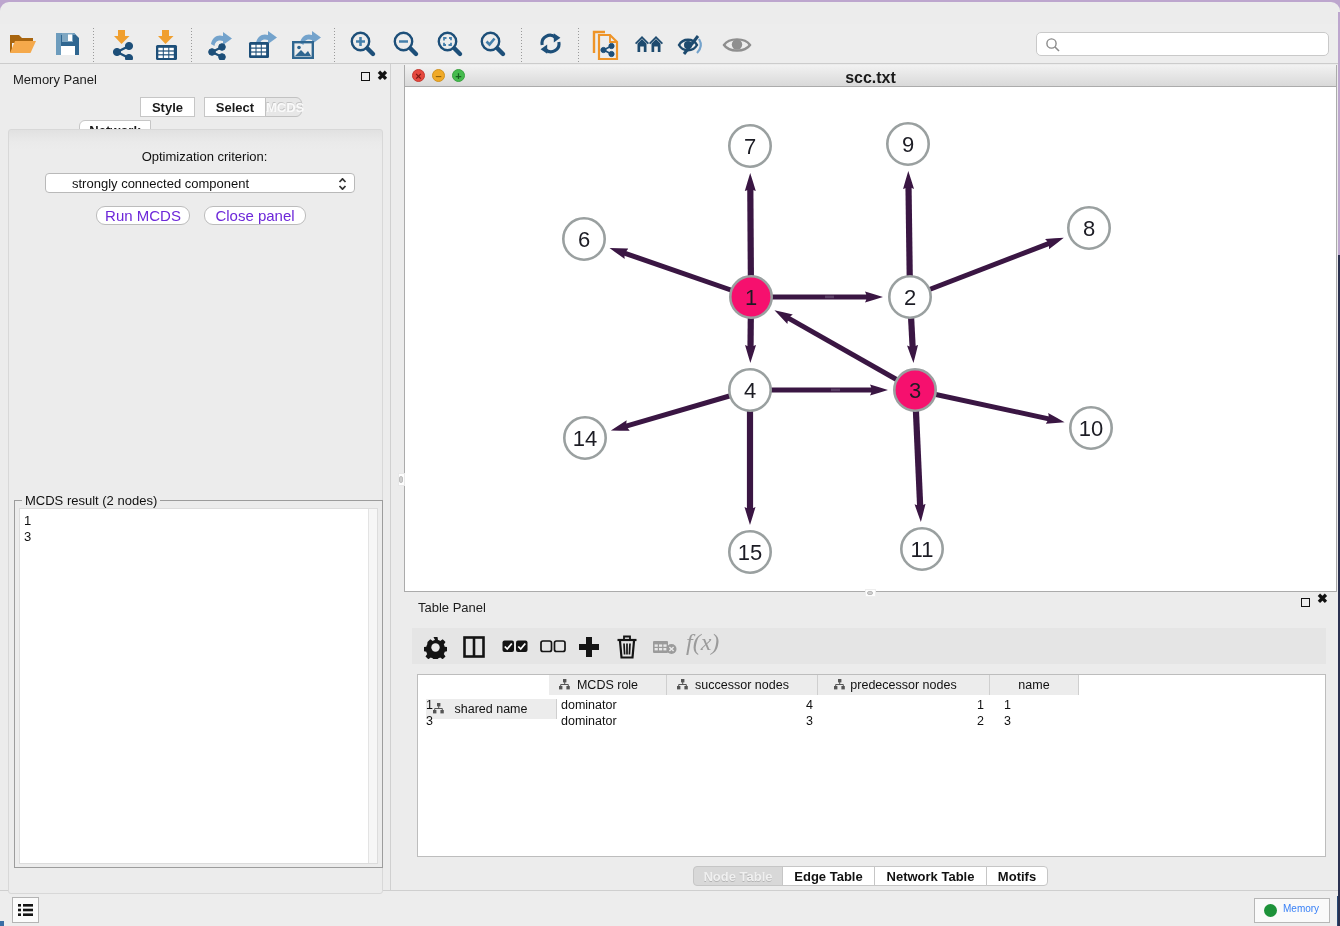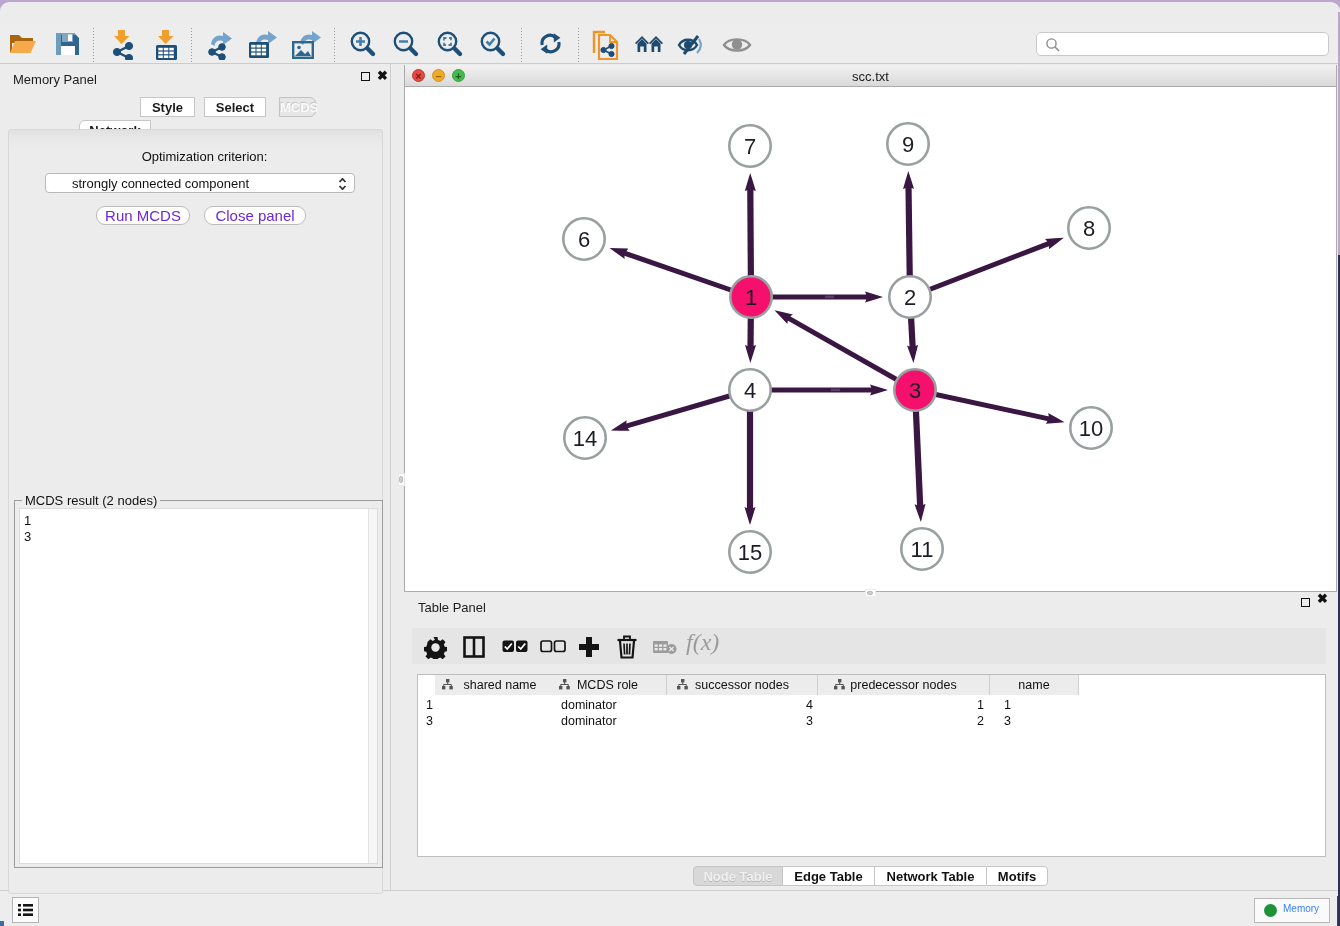--- a/index.html
+++ b/index.html
@@ -35,21 +35,21 @@
 
 #mcdsgroup { position:absolute; left:14px; top:436px; width:369px; height:368px; border:1px solid #9c9c9c; }
 #mcds-label { position:absolute; left:7px; top:-8px; background:#ececec; padding:0 3px; font-size:13px; color:#111; }
 #mcds-text { position:absolute; left:4px; top:7px; right:4px; bottom:3px; background:#fff; border:1px solid #dcdcdc; font-size:13px; color:#111; line-height:16px; padding:4px 0 0 4px; }
 #mcds-scroll { position:absolute; right:0; top:0; bottom:0; width:9px; background:#f6f6f6; border-left:1px solid #e3e3e3; }
 
 
 #netwin { position:absolute; left:404px; top:63px; width:933px; height:527px; background:#fff; border:1px solid #ababab; border-top:none; overflow:hidden; }
 #nettitle { position:absolute; left:0; top:0; width:100%; height:22px; background:linear-gradient(to bottom,#f2f2f2,#d9d9d9); border-bottom:1px solid #ababab; }
 #nettitle .tt { position:absolute; top:4px; width:13px; height:13px; border-radius:50%; font-size:11px; line-height:12px; text-align:center; font-weight:bold; }
-#net-name { position:absolute; top:4px; width:100%; text-align:center; font-size:13px; font-weight:normal; color:#1a1a1a; }
+#net-name { position:absolute; top:4px; width:100%; text-align:center; font-size:16px; font-weight:bold; color:#1a1a1a; }
 #graph { position:absolute; left:0; }
 
 
 #tpanel { position:absolute; left:392px; top:591px; width:948px; height:295px; background:#ececec; }
 #tp-title { position:absolute; left:26px; top:7px; font-size:13px; color:#1d1d1d; }
 #ttoolbar { position:absolute; left:26px; top:34px; height:36px; }
 #tablebox { position:absolute; left:25px; top:81px; width:909px; height:183px; background:#fff; border:1px solid #bdbdbd; }
 .th { position:absolute; top:0; height:20px; background:#ececec; border-right:1px solid #cfcfcf; font-size:12.5px; color:#111; text-align:center; line-height:20px; }
 .td { position:absolute; font-size:12.5px; color:#111; height:16px; line-height:16px; }
 .btab { position:absolute; top:0; height:20px; background:#fff; border:1px solid #c6c6c6; font-size:13px; font-weight:bold; color:#111; text-align:center; line-height:19px; }
@@ -222,21 +222,21 @@
     </div>
   </div>
 
   <div id="cpanel">
     <div id="cp-title">Memory Panel</div>
     <div class="float-ico" style="left:361px"></div>
     <div class="x-ico" style="left:377px">✖</div>
     <div class="tab" style="left:79px; top:33px; width:72px; border-radius:6px 0 0 6px;margin-top:23px;">Network</div>
     <div class="tab" style="left:140px; top:33px; width:55px;">Style</div>
     <div class="tab" style="left:204px; top:33px; width:62px;">Select</div>
-    <div class="tab sel" style="left:279px; top:33px; width:37px; border-radius:0 6px 6px 0;">MCDS</div>
+    <div class="tab sel" style="left:265px; top:33px; width:37px; border-radius:0 6px 6px 0;">MCDS</div>
     <div id="tabcontent">
       <div style="position:absolute; left:9px; top:19px; width:100%; text-align:center; font-size:13px; color:#111;">Optimization criterion:</div>
       <div class="dropdown" style="left:36px; top:43px; width:310px; height:20px; line-height:19px; padding-left:26px;">strongly connected component
         <svg style="position:absolute; right:7px; top:4px;" width="9" height="12" viewBox="0 0 9 12">
             <path d="M1.5 4 L4.5 0.8 L7.5 4" fill="none" stroke="#333" stroke-width="1.7"></path>
             <path d="M1.5 8 L4.5 11.2 L7.5 8" fill="none" stroke="#333" stroke-width="1.7"></path>
           </svg>
       </div>
       <div class="btn" style="left:87px; top:76px; width:94px; height:19px; line-height:18px;">Run MCDS</div>
       <div class="btn" style="left:195px; top:76px; width:102px; height:19px; line-height:18px;">Close panel</div>
@@ -368,21 +368,21 @@
             <rect x="6" y="8" width="3.2" height="2.4"></rect>
             <rect x="10.4" y="8" width="3.2" height="2.4"></rect>
         </g>
         <circle cx="18.5" cy="9" r="5" fill="#9b9b9b"></circle>
         <path d="M16.4 6.9 L20.6 11.1 M20.6 6.9 L16.4 11.1" stroke="#e9e9e9" stroke-width="1.4"></path>
       </svg>
 
       <div style="position:absolute; left:268px; top:2px; font-family:'Liberation Serif',serif; font-style:italic; font-size:24px; color:#9b9b9b;">f(x)</div>
     </div>
     <div id="tablebox">
-      <div class="th" style="left:17px; width:131px;"><svg style="position:absolute;left:7px;top:4px" width="11" height="11" viewBox="0 0 11 11">
+      <div class="th" style="left:8px; width:131px;margin-top:24px;"><svg style="position:absolute;left:7px;top:4px" width="11" height="11" viewBox="0 0 11 11">
             <g fill="#555">
               <rect x="4" y="0" width="3.4" height="3.4"></rect>
               <rect x="0" y="7" width="3.4" height="3.4"></rect>
               <rect x="7.4" y="7" width="3.4" height="3.4"></rect>
             </g>
             <path d="M5.7 3 V5.5 M1.7 7.5 V5.5 H9.3 V7.5" fill="none" stroke="#555" stroke-width="1"></path>
           </svg>shared name</div>
       <div class="th" style="left:131px; width:118px;"><svg style="position:absolute;left:10px;top:4px" width="11" height="11" viewBox="0 0 11 11">
             <g fill="#555">
               <rect x="4" y="0" width="3.4" height="3.4"></rect>

